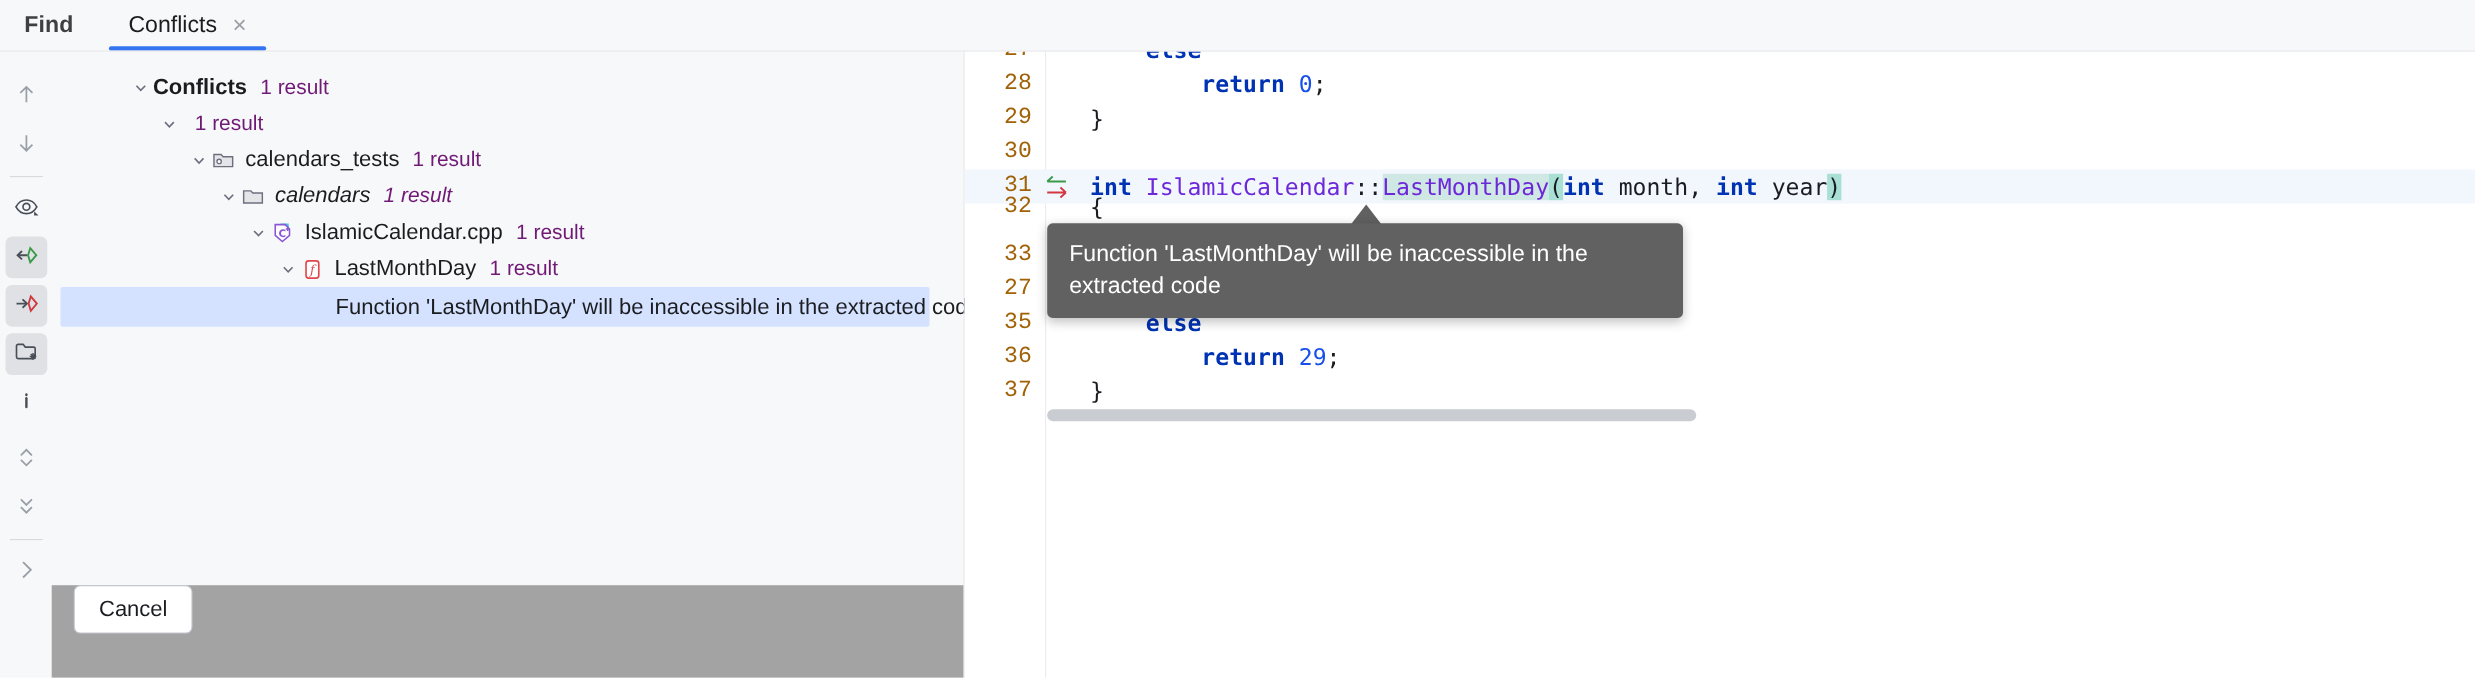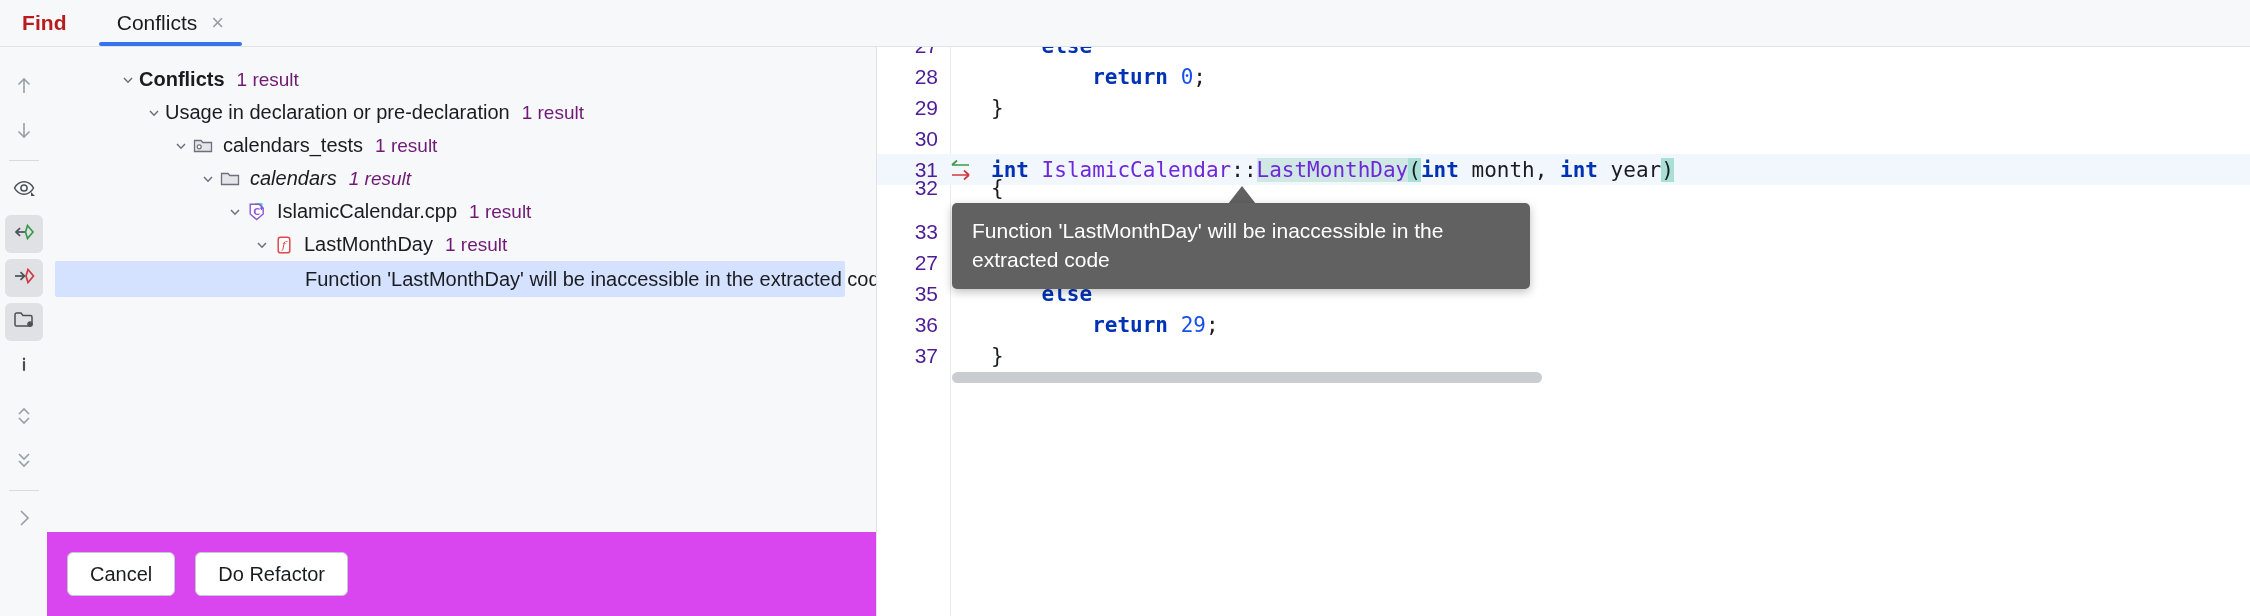--- a/index.html
+++ b/index.html
@@ -12,21 +12,21 @@
     -webkit-font-smoothing: antialiased;
   }
 
   
   .tabbar {
     position: absolute; left: 0; top: 0; width: 2250px; height: 46px;
     background: #f7f8fa;
     display: flex; align-items: center;
   }
   .tool-title {
-    font-size: 21px; font-weight: bold; color: #b91c1c;
+    font-size: 21px; font-weight: bold; color: #404040;
     margin-left: 12px; padding: 0 10px;
     letter-spacing: .1px;
   }
   .tab {
     position: relative; height: 46px;
     display: flex; align-items: center; gap: 14px;
     padding: 0 18px; margin-left: 22px;
     font-size: 21px; color: #1a1c20;
   }
   .tab .tab-underline {
@@ -88,22 +88,22 @@
   .row-label { font-size: 20px; }
   .row-label.bold { font-weight: bold; }
   .row-count {
     font-size: 19px; color: #701a75; margin-left: 12px;
   }
   .msg-text { font-size: 20px; color: #1a1c20; }
 
   
   .footer {
     position: absolute; left: 47px; bottom: 0; width: 829px; height: 84px;
-    background: #d946ef;
-    display: flex; align-items: center; padding-left: 20px; gap: 20px;
+    background: #a3a3a3;
+    display: flex; padding-left: 20px; gap: 20px;
   }
   .btn {
     height: 44px; min-width: 104px; padding: 0 22px;
     background: #ffffff; border: 1px solid #c4c8cf; border-radius: 6px;
     font-size: 20px; color: #1a1c20;
     font-family: "Liberation Sans", sans-serif;
     display: flex; align-items: center; justify-content: center;
     cursor: default;
   }
 
@@ -128,21 +128,21 @@
   }
   .code-line {
     position: absolute; left: 0; width: 100%; height: 31px;
     display: flex; align-items: center;
     font-family: "DejaVu Sans Mono", monospace;
     font-size: 21px;
   }
   .code-line.hl { background: #f2f6fd; }
   .lineno {
     width: 72px; flex: 0 0 72px; text-align: right; padding-right: 11px;
-    color: #4c1d95; font-family: Liberation Sans, sans-serif; font-size: 21px;
+    color: #a16207; font-family: Liberation Mono, monospace; font-size: 21px;
   }
   .gmark {
     width: 28px; flex: 0 0 28px; position: relative; height: 31px;
   }
   .codetext {
     padding-left: 14px; white-space: pre; color: #1a1c20;
   }
   .kw  { color: #0033b3; font-weight: bold; }
   .typ { color: #6d28d9; }
   .num { color: #1750eb; }
@@ -302,21 +302,20 @@
       <span class="row-label bold">Conflicts</span>
       <span class="row-count">1 result</span>
     </div>
 
     <div class="row" style="padding-left:96px;">
       <span class="chev">
         <svg width="14" height="14" viewBox="0 0 14 14" fill="none" stroke="#6c707e" stroke-width="1.5">
             <path d="M3 5 L7 9.2 L11 5"></path>
           </svg>
       </span>
-      <span class="row-label">Usage in declaration or pre-declaration</span>
       <span class="row-count">1 result</span>
     </div>
 
     <div class="row" style="padding-left:123px;">
       <span class="chev">
         <svg width="14" height="14" viewBox="0 0 14 14" fill="none" stroke="#6c707e" stroke-width="1.5">
             <path d="M3 5 L7 9.2 L11 5"></path>
           </svg>
       </span>
       <span class="row-icon">
@@ -380,21 +379,20 @@
 
     <div class="row selected" style="padding-left:250px; height:36px; width:790px; margin-left:8px; border-radius:2px;">
       <span class="msg-text">Function 'LastMonthDay' will be inaccessible in the extracted code</span>
     </div>
 
   </div>
 </div>
 
 <div class="footer">
   <button class="btn">Cancel</button>
-  <button class="btn">Do Refactor</button>
 </div>
 
 <div class="vline"></div>
 
 <div class="editor">
   <div class="gutter"></div>
   <div class="gutter-sep"></div>
   <div id="code-lines">
       <div class="code-line" style="top: -17px;">
         <span class="lineno">27</span>

